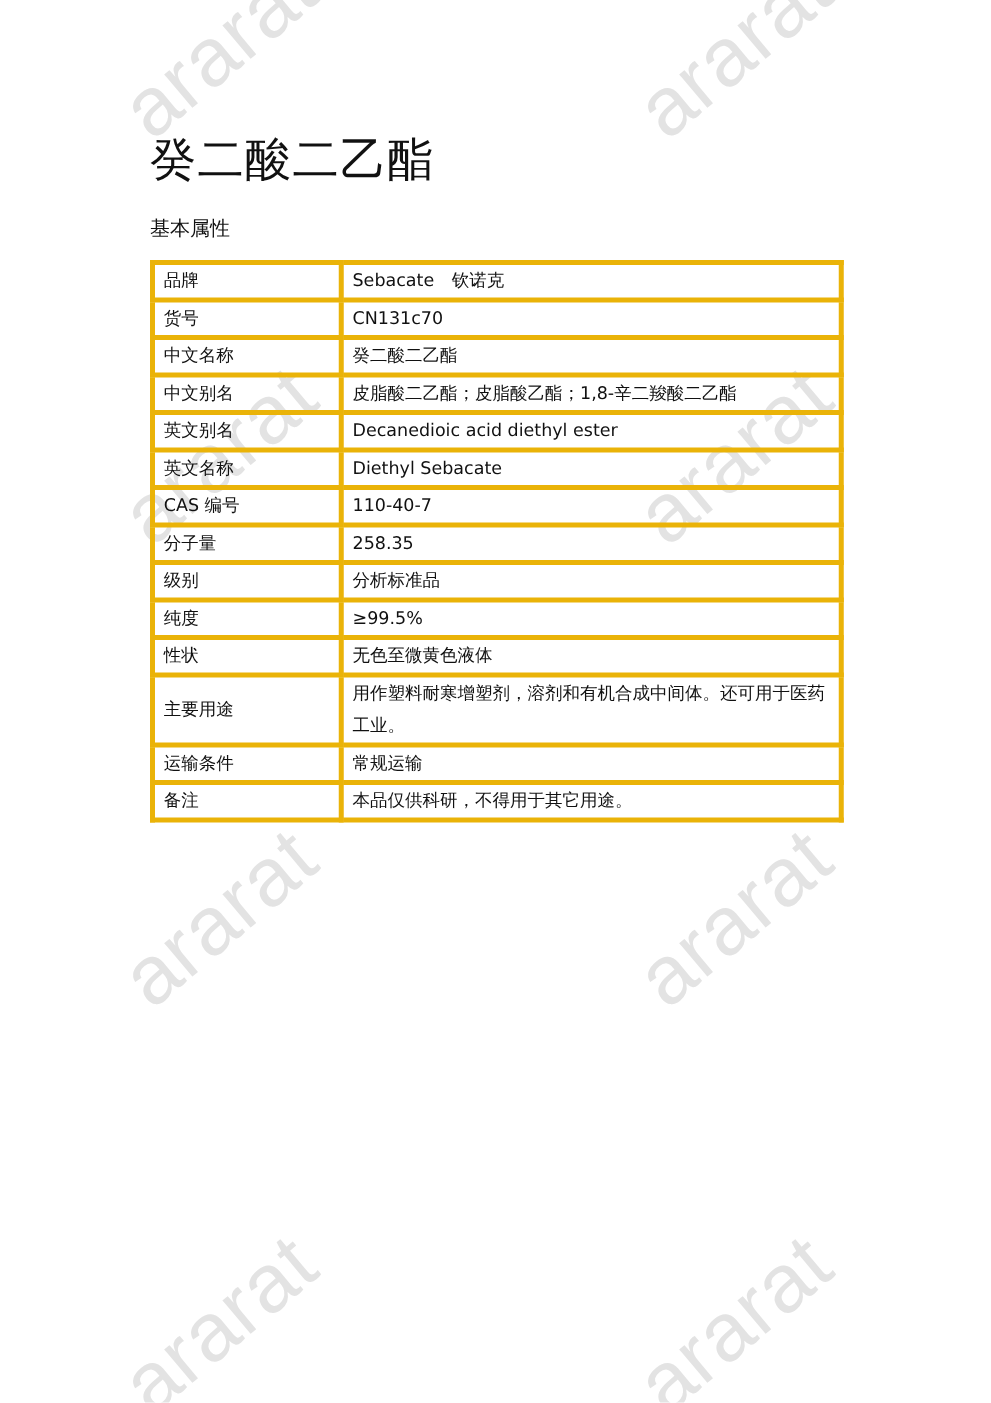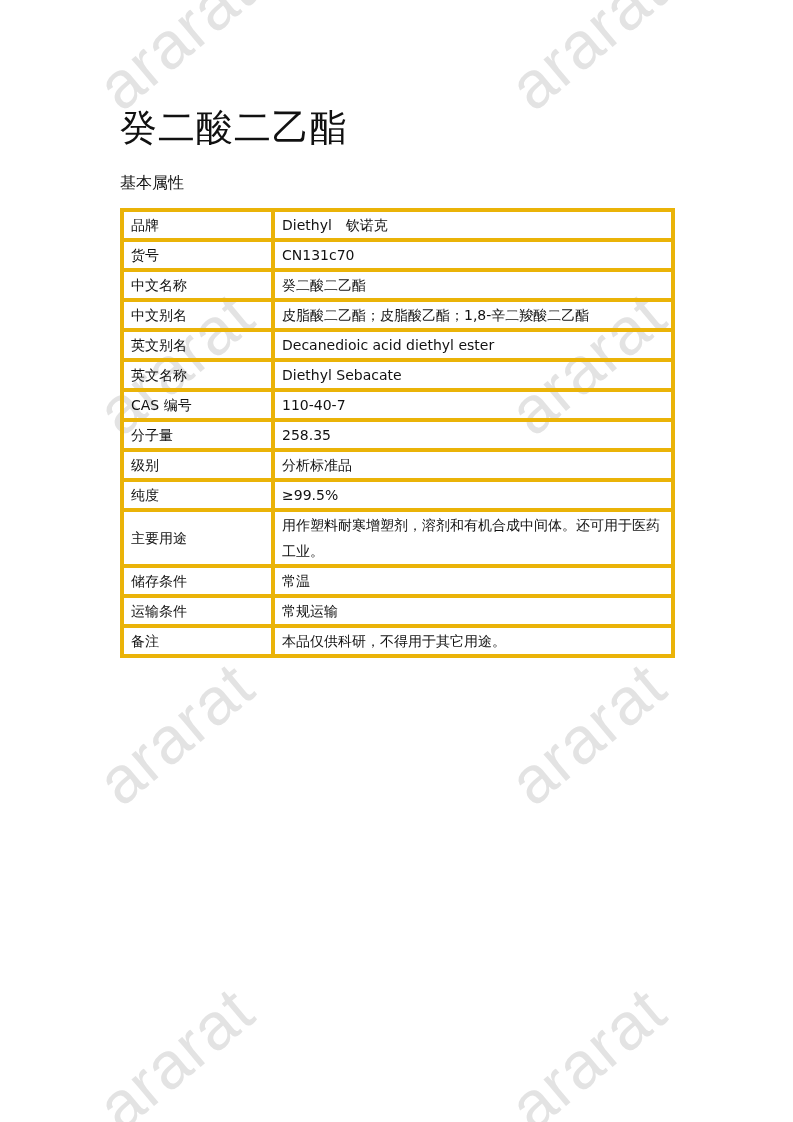--- a/index.html
+++ b/index.html
@@ -30,21 +30,21 @@
 <div class="watermark" style="left:128px;top:1075px;">ararat</div>
 <div class="watermark" style="left:540px;top:1075px;">ararat</div>
 
 <h1 class="title">癸二酸二乙酯</h1>
 <div class="subtitle">基本属性</div>
 
 <table class="props">
   <tbody>
     <tr>
       <td class="key">品牌</td>
-      <td class="val">Diethyl　钦诺克</td>
+      <td class="val">Sebacate　钦诺克</td>
     </tr>
     <tr>
       <td class="key">货号</td>
       <td class="val">CN131c70</td>
     </tr>
     <tr>
       <td class="key">中文名称</td>
       <td class="val">癸二酸二乙酯</td>
     </tr>
     <tr>
@@ -69,26 +69,26 @@
     </tr>
     <tr>
       <td class="key">级别</td>
       <td class="val">分析标准品</td>
     </tr>
     <tr>
       <td class="key">纯度</td>
       <td class="val">≥99.5%</td>
     </tr>
     <tr>
+      <td class="key">性状</td>
+      <td class="val">无色至微黄色液体</td>
+    </tr>
+    <tr>
       <td class="key">主要用途</td>
       <td class="val multi" style="height:50px;">用作塑料耐寒增塑剂，溶剂和有机合成中间体。还可用于医药工业。</td>
-    </tr>
-    <tr>
-      <td class="key">储存条件</td>
-      <td class="val">常温</td>
     </tr>
     <tr>
       <td class="key">运输条件</td>
       <td class="val">常规运输</td>
     </tr>
     <tr>
       <td class="key">备注</td>
       <td class="val">本品仅供科研，不得用于其它用途。</td>
     </tr>
   </tbody>

